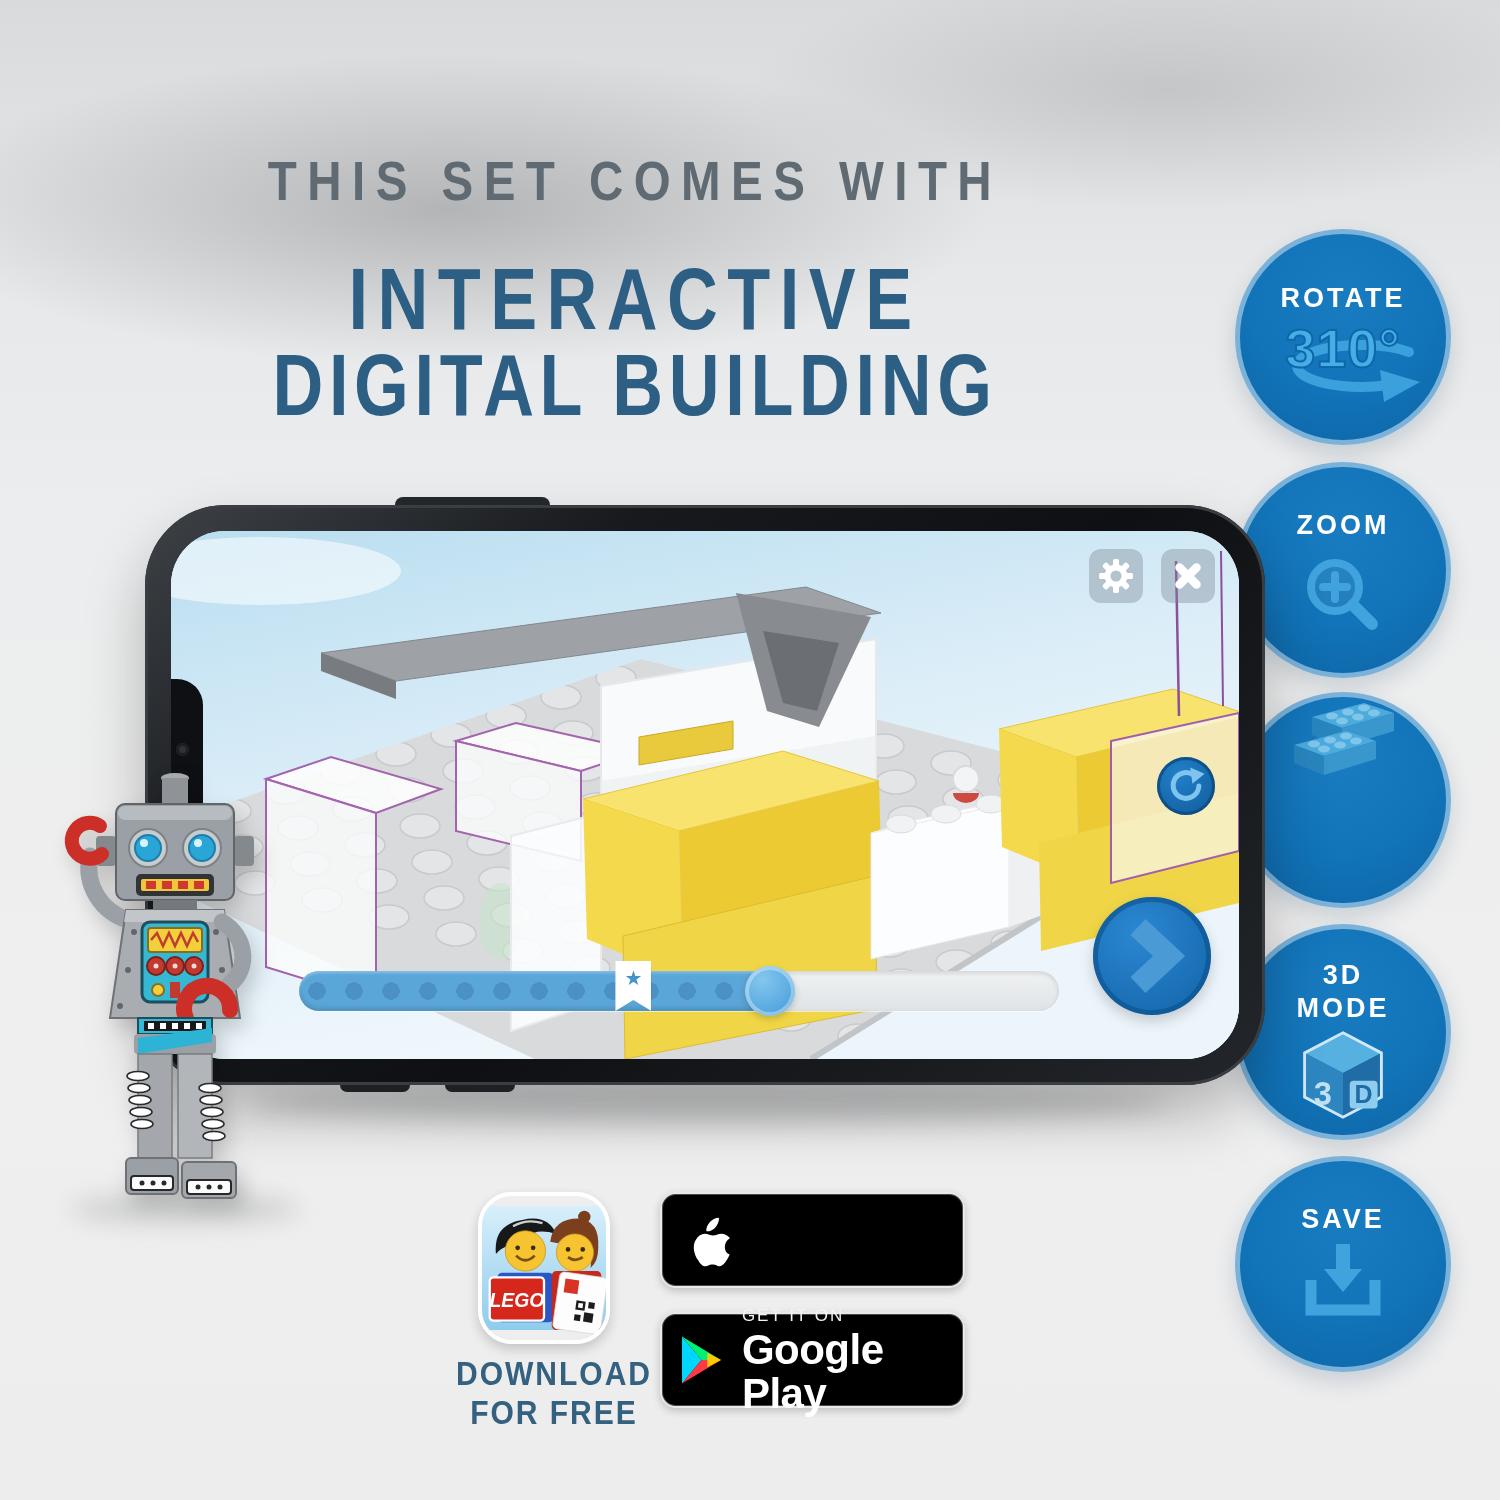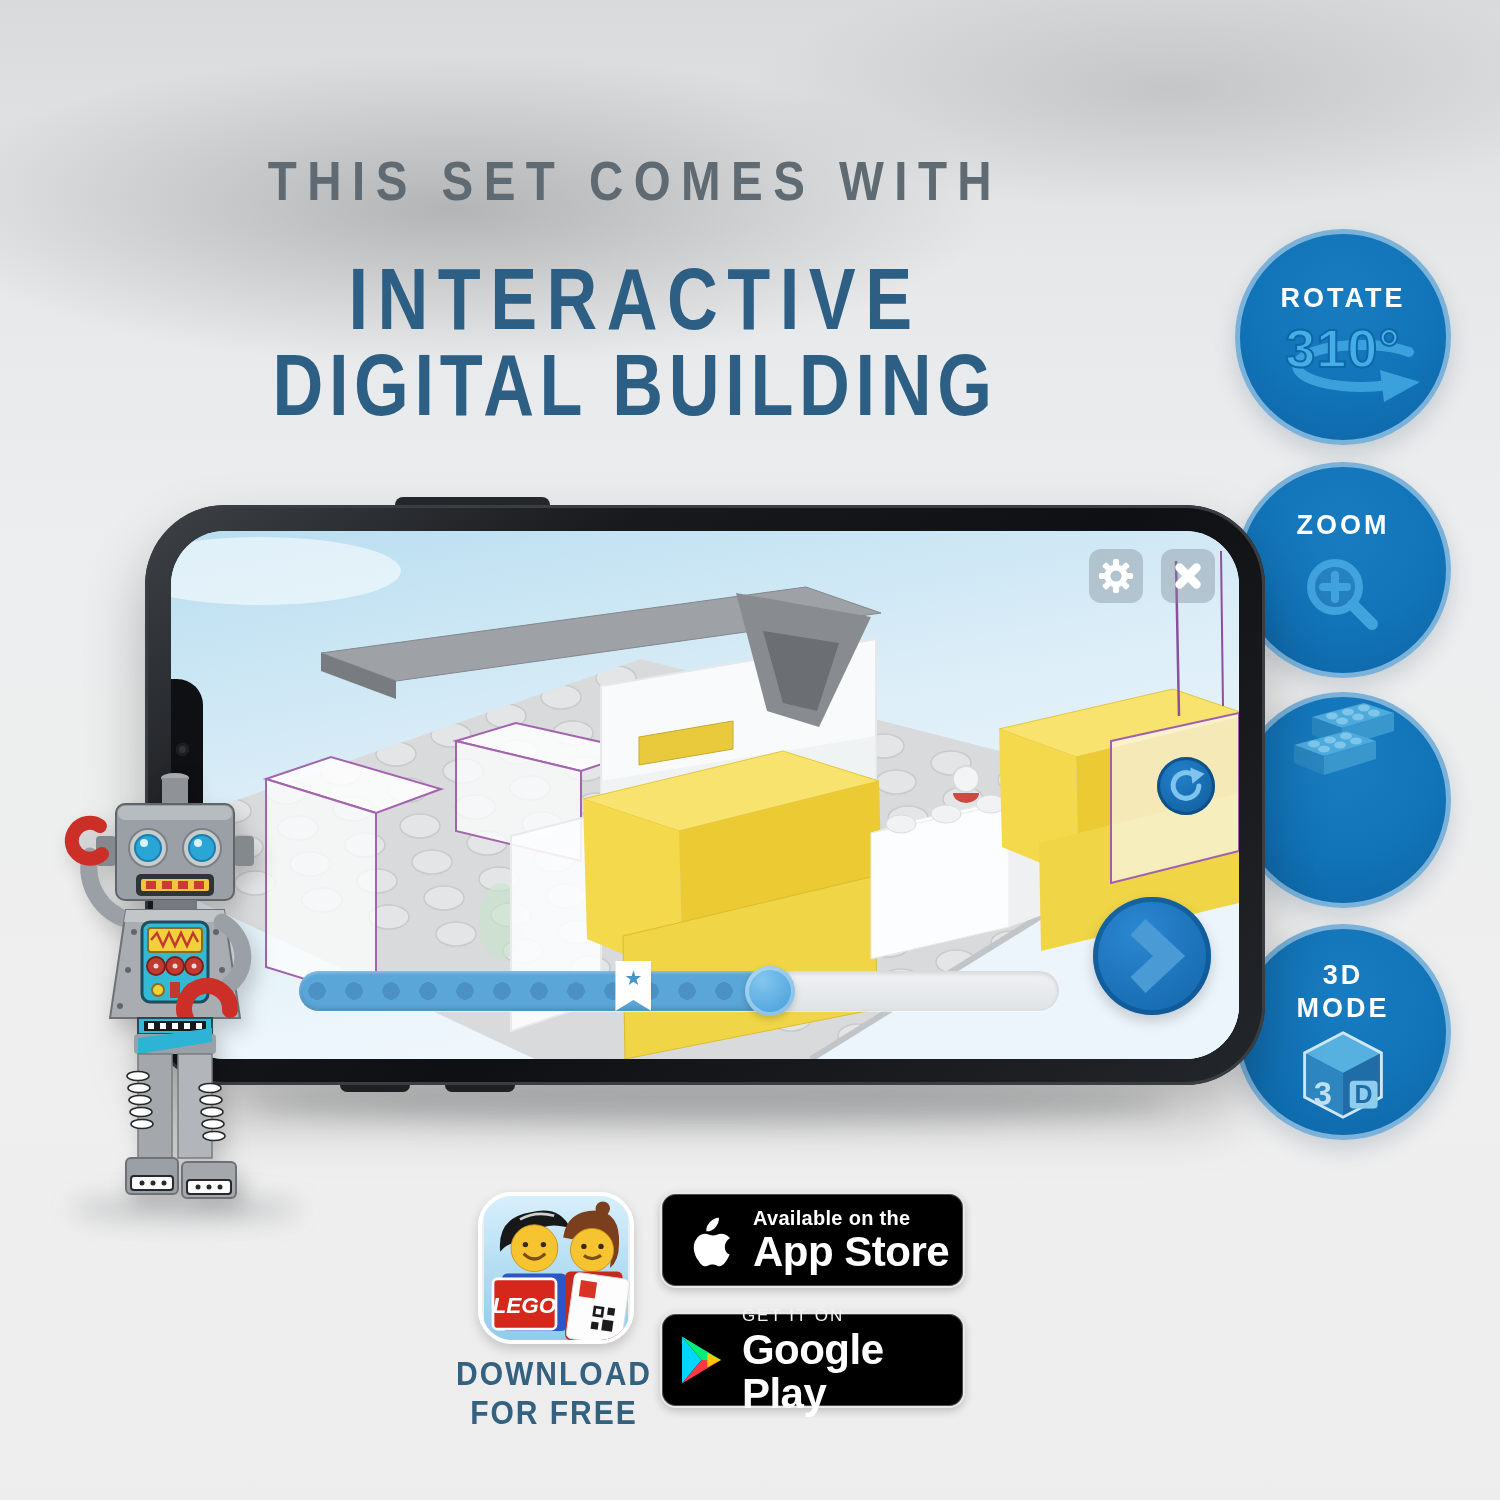--- a/index.html
+++ b/index.html
@@ -97,21 +97,21 @@
     background:radial-gradient(circle at 35% 28%, #83c7ee, #54a6df 70%, #4796d2);
     box-shadow:inset 0 0 0 4px rgba(255,255,255,.35), 0 3px 7px rgba(0,0,0,.18);
   }
 
   
   .robot{ position:absolute; left:50px; top:770px; width:252px; height:444px; z-index:3;
           filter:drop-shadow(6px 10px 10px rgba(0,0,0,.18)); }
 
   
   .app-icon{
-    position:absolute; left:478px; top:1192px; width:156px; height:152px; border-radius:34px;
+    position:absolute; left:478px; top:1192px; width:132px; height:152px; border-radius:34px;
     overflow:hidden; border:4px solid #ffffff; box-shadow:0 5px 12px rgba(0,0,0,.18);
   }
   .download-cta{
     position:absolute; left:428px; top:1356px; width:252px; text-align:center;
     color:#34617f; font-weight:bold; font-size:31px; letter-spacing:2px; line-height:38px;
     transform:scale(.97,1.05);
   }
   .store-badge{
     position:absolute; left:660px; width:305px; height:96px; border-radius:16px;
     background:#000; border:2px solid #e9e9e9; box-shadow:0 3px 8px rgba(0,0,0,.2), inset 0 0 0 1px #4a4a4a;
@@ -196,20 +196,30 @@
         <polygon points="10,27 50,48 50,94 10,73" fill="#2e86c0"></polygon>
         <polygon points="50,48 90,27 90,73 50,94" fill="#1f6ca6"></polygon>
         <polygon points="50,6 90,27 90,73 50,94 10,73 10,27" fill="none" stroke="#cfe8f7" stroke-width="3"></polygon>
         <text x="29" y="81" font-size="34" font-weight="bold" fill="#bfdff2" text-anchor="middle">3</text>
         <rect x="57" y="56" width="29" height="29" rx="4" fill="#8ecdee"></rect>
         <text x="71.5" y="79" font-size="26" font-weight="bold" fill="#1f6ca6" text-anchor="middle">D</text>
       </svg>
     </div>
   </div>
 
+  <div class="fbadge badge-save" style="top:1156px">
+    <div class="blabel" style="margin-top:42px">SAVE</div>
+    <div class="badge-icon-wrap" style="margin-top:6px">
+      <svg width="92" height="78" viewBox="0 0 92 78">
+        <rect x="39" y="2" width="14" height="27" fill="#41a3dd"></rect>
+        <polygon points="27,27 65,27 46,50" fill="#41a3dd"></polygon>
+        <path d="M14 38 V68 H78 V38" fill="none" stroke="#41a3dd" stroke-width="11"></path>
+      </svg>
+    </div>
+  </div>
 
   <div class="phone">
     <div class="phone-side side-top"></div>
     <div class="phone-side side-b1"></div>
     <div class="phone-side side-b2"></div>
     <div class="phone-body"></div>
 
     <div class="screen">
       <svg class="scene-svg" viewBox="0 0 1068 528" preserveAspectRatio="none">
         <rect x="0" y="0" width="1068" height="528" fill="url(#sky)"></rect>
@@ -569,24 +579,20 @@
 
   <div class="download-cta">
     <div>DOWNLOAD</div>
     <div>FOR FREE</div>
   </div>
 
   <div class="store-badge badge-apple">
     <svg width="54" height="66" viewBox="0 0 68 80">
       <path fill="#fff" d="M46.5 12c.4 4.4-1.5 8.7-4.2 11.8-2.8 3.2-7.3 5.6-11.6 5.3-.6-4.2 1.7-8.6 4.2-11.4 2.9-3.3 7.7-5.8 11.6-5.7zM60 58.3c-1.2 2.9-1.9 4.2-3.4 6.7-2.2 3.5-5.4 8-9.3 8-3.4 0-4.3-2.2-9-2.2-4.6 0-5.6 2.2-9 2.3-3.9 0-6.8-4-9-7.6-6.3-8.7-7-19.7-3-25.6 2.8-5 7.3-7.8 11.5-7.8 4.3 0 7 2.3 10.5 2.3 3.4 0 5.5-2.3 10.5-2.3 3.7 0 7.7 2 10.6 5.6-9.3 5.1-7.8 18.4-.4 20.6z"></path>
     </svg>
-    <div class="store-text">
-      <div class="store-tagline">Available on the</div>
-      <div class="store-name">App Store</div>
-    </div>
   </div>
 
   <div class="store-badge badge-google">
     <svg width="46" height="52" viewBox="0 0 44 48">
       <polygon points="0,0 20,24 0,48" fill="#00d7fe"></polygon>
       <polygon points="0,0 40,24 20,24" fill="#00f076"></polygon>
       <polygon points="0,48 40,24 20,24" fill="#ff3a44"></polygon>
       <polygon points="26,16.5 40,24 26,31.5" fill="#ffc900"></polygon>
     </svg>
     <div class="store-text">

